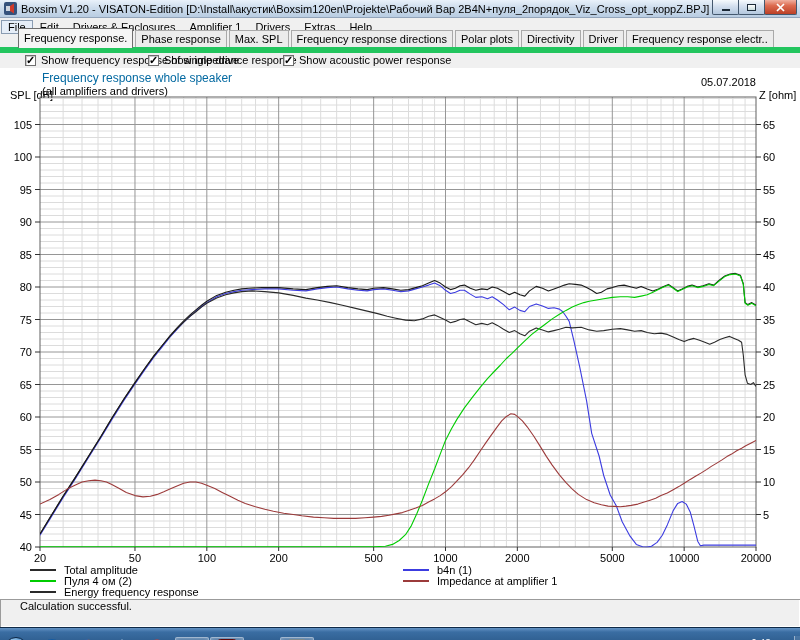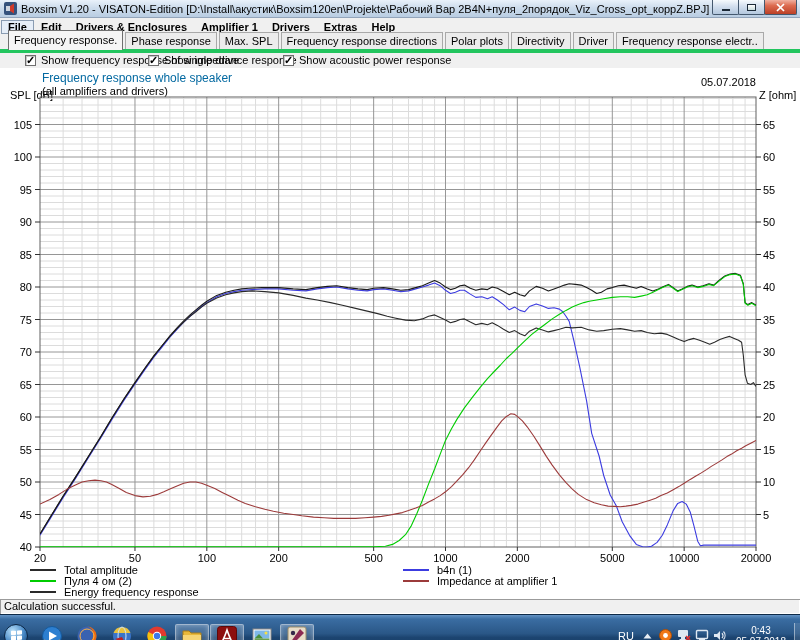--- a/index.html
+++ b/index.html
@@ -14,25 +14,25 @@
   .winbtns{position:absolute;top:0;right:3px;display:flex;}
   .wbtn{width:27px;height:15px;box-sizing:border-box;border:1px solid #44586e;border-top:none;
     background:linear-gradient(#f6fafd,#d3dfee 45%,#b4c8de);display:flex;align-items:flex-end;justify-content:center;
     border-radius:0 0 2px 2px;margin-left:-1px;}
   .wbtn.close{width:33px;background:linear-gradient(#f0b0a0,#dd6b50 40%,#bb4027);align-items:center;}
   .glyph-min{width:8px;height:2px;background:#1c2a38;margin-bottom:3px;}
   .glyph-max{width:9px;height:7px;border:1px solid #1c2a38;box-sizing:border-box;margin-bottom:3px;background:linear-gradient(#fff,#cdd);}
 
   
   .menubar{height:17px;background:#f0f0f0;display:flex;align-items:center;font-size:11px;padding-left:1px;}
-  .menu-item{padding:1px 7px;color:#000;font-weight:bold;}
+  .menu-item{padding:1px 7px;color:#000;}
   .menu-item.focused{border:1px solid #8a9cb2;background:#e6eef8;padding:0 6px;}
 
   
-  .tabbar{height:18px;background:#f0f0f0;display:flex;align-items:flex-end;padding-left:8px;border-bottom:4px solid #22c55e;box-sizing:border-box;}
+  .tabbar{height:18px;background:#f0f0f0;display:flex;align-items:flex-end;padding-left:18px;border-bottom:6px solid #22c55e;box-sizing:border-box;}
   .tab{font-size:11px;padding:2px 5px 1px 5px;border:1px solid #a9a9a9;border-bottom:none;background:#ececec;
     margin-right:2px;white-space:nowrap;color:#000;height:13px;}
   .tab.active{background:#f5f5f5;border-color:#6f6f6f;margin-bottom:-1px;height:15px;padding-top:3px;}
 
   
   .optionsbar{height:15px;background:#f0f0f0;position:relative;font-size:11px;}
   .cb{position:absolute;top:1px;display:flex;align-items:center;}
   .cbbox{width:11px;height:11px;background:#fff;border:1px solid #6e6e6e;box-sizing:border-box;
     box-shadow:inset 1px 1px 0 #c8c8c8;position:relative;margin-right:5px;}
   .cbbox.checked::before{content:"✓";position:absolute;left:0px;top:-2px;font-size:11px;font-weight:bold;color:#000;}
@@ -42,23 +42,23 @@
   .chart-title{position:absolute;left:42px;top:3px;font-size:12px;color:#0369a1;}
   .chart-subtitle{position:absolute;left:42px;top:17px;font-size:11px;color:#000;}
   .chart-date{position:absolute;right:44px;top:8px;font-size:11px;color:#000;}
   .yl-label{position:absolute;left:10px;top:21px;font-size:11px;color:#000;text-align:right;}
   .yr-label{position:absolute;left:759px;top:21px;font-size:11px;color:#000;}
   .chart-svg{position:absolute;left:0;top:0;}
   .lgd{position:absolute;font-size:11px;display:flex;align-items:center;color:#000;}
   .lgd .sw{width:26px;height:2px;margin-right:8px;flex:0 0 26px;}
 
   
-  .statusbar{height:15px;background:#f0f0f0;box-sizing:border-box;
+  .statusbar{height:28px;background:#f0f0f0;box-sizing:border-box;
     box-shadow:inset 1px 1px 0 #9b9b9b, inset -1px -1px 0 #ffffff;
-    font-size:11px;padding:1px 4px;color:#000;}
+    font-size:11px;padding:1px 20px;color:#000;}
 
   
   .taskbar{height:42px;background:linear-gradient(#6493c4 0%,#3a6da2 10%,#2a5787 45%,#1c4470 55%,#16395f 100%);
     display:flex;align-items:center;box-sizing:border-box;border-top:1px solid #0e2a47;}
   .orb{width:22px;height:22px;border-radius:50%;margin:0 7px 0 4px;flex:0 0 22px;
     background:radial-gradient(circle at 35% 28%, #b8e0fa, #4586c4 55%, #173c66 95%);
     border:1px solid #0d2745;display:flex;align-items:center;justify-content:center;}
   .tbicon{width:34px;height:24px;display:flex;align-items:center;justify-content:center;border-radius:2px;margin-right:1px;flex:0 0 34px;}
   .tbicon.open{background:rgba(255,255,255,.16);border:1px solid rgba(255,255,255,.45);box-sizing:border-box;
     box-shadow:inset 0 0 5px rgba(255,255,255,.35);}

